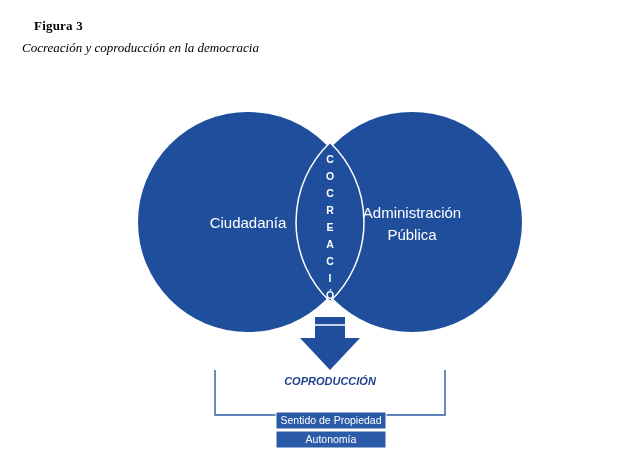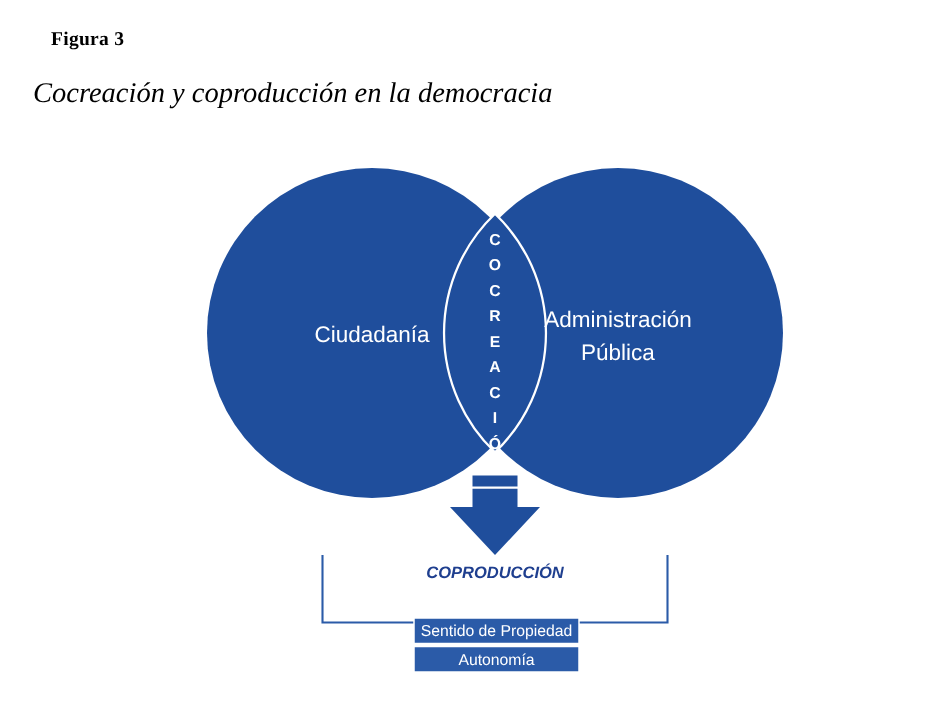--- a/index.html
+++ b/index.html
@@ -20,24 +20,24 @@
     left: 34px;
     top: 18px;
     font-family: "Liberation Serif", serif;
     font-weight: bold;
     font-size: 13px;
     letter-spacing: 0.2px;
   }
   .figure-caption {
     position: absolute;
     left: 22px;
-    top: 52px;
+    top: 40px;
     font-family: "Liberation Serif", serif;
     font-style: italic;
-    font-size: 19px;
+    font-size: 13px;
   }
   .diagram {
     position: absolute;
     left: 0;
     top: 70px;
     width: 629px;
     height: 400px;
   }
   .diagram svg {
     display: block;

